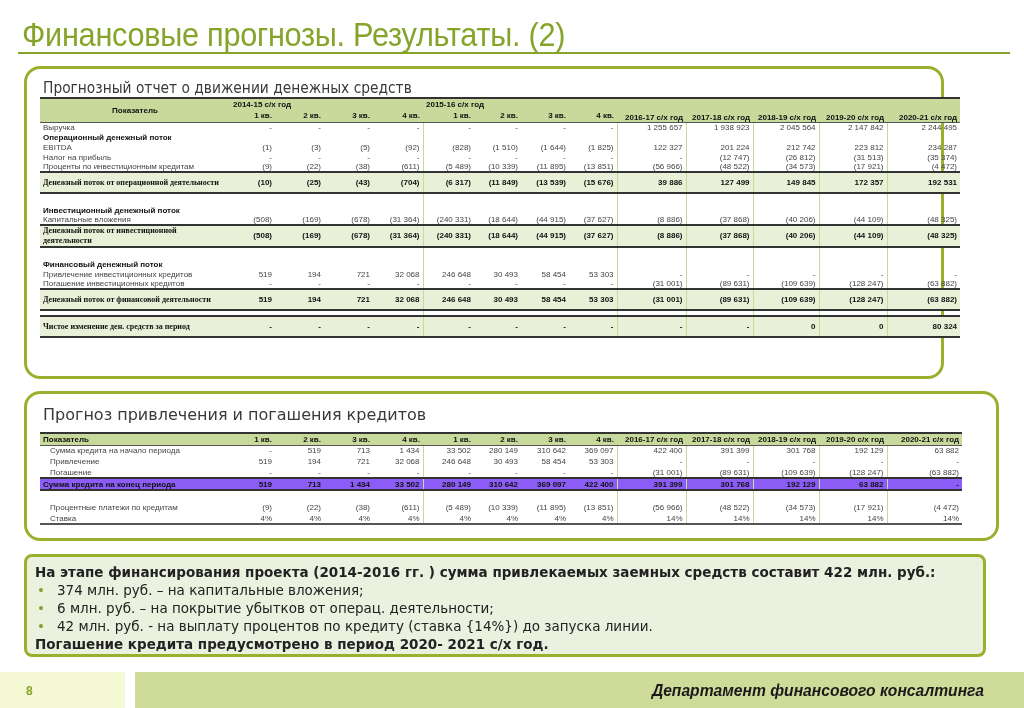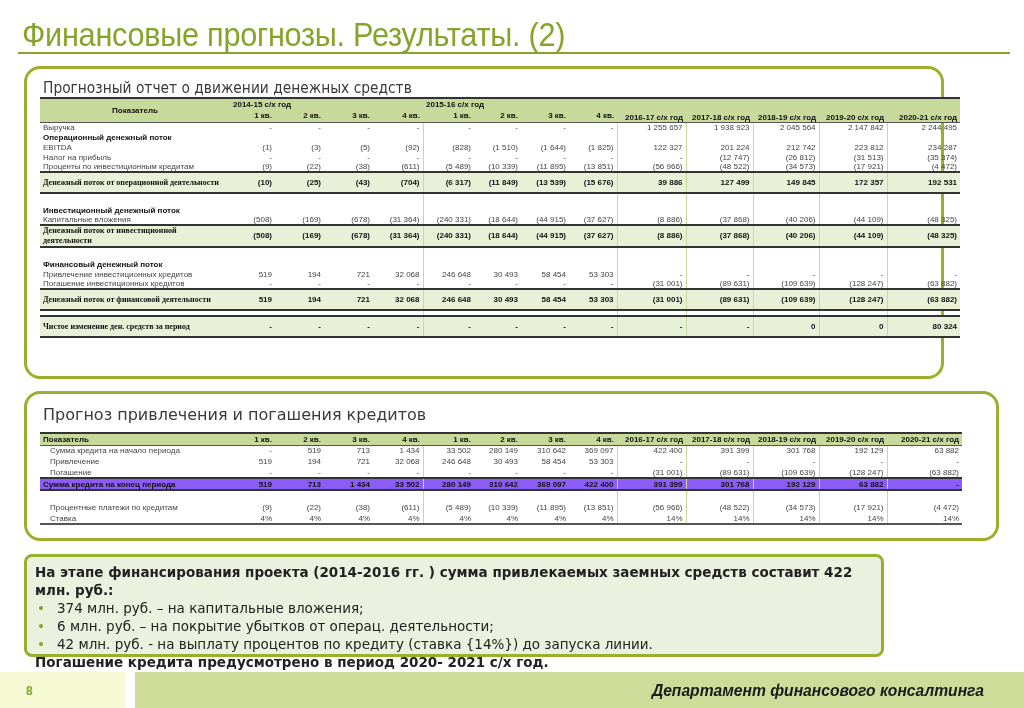--- a/index.html
+++ b/index.html
@@ -12,21 +12,21 @@
     font-size: 33px; color: #86a42a; letter-spacing: -0.3px;
     transform: scaleX(0.93); transform-origin: left top;
   }
   .title-rule { position: absolute; left: 18px; top: 52px; width: 992px; height: 2px; background: #86a42a; }
 
   .panel {
     position: absolute; border: 3px solid #98b02c; border-radius: 16px; background: #fff;
   }
   .panel-1 { left: 24px; top: 66px; width: 920px; height: 313px; }
   .panel-2 { left: 24px; top: 391px; width: 975px; height: 150px; }
-  .panel-3 { left: 24px; top: 554px; width: 860px; height: 103px; background: #ebf1df; border-radius: 8px; }
+  .panel-3 { left: 24px; top: 554px; width: 962px; height: 103px; background: #ebf1df; border-radius: 8px; }
 
   .panel-heading {
     position: absolute; font-size: 15px; color: #3a3a3a; font-family: "DejaVu Sans", sans-serif;
     transform: scaleX(0.92); transform-origin: left top;
   }
   .panel-1 .panel-heading { left: 16px; top: 10px; }
   .panel-2 .panel-heading { left: 16px; top: 11px; font-size: 16px; transform: none; }
 
   table { border-collapse: collapse; position: absolute; font-size: 8px; table-layout: fixed; }
   td, th { padding: 0 3px; white-space: nowrap; overflow: hidden; }

